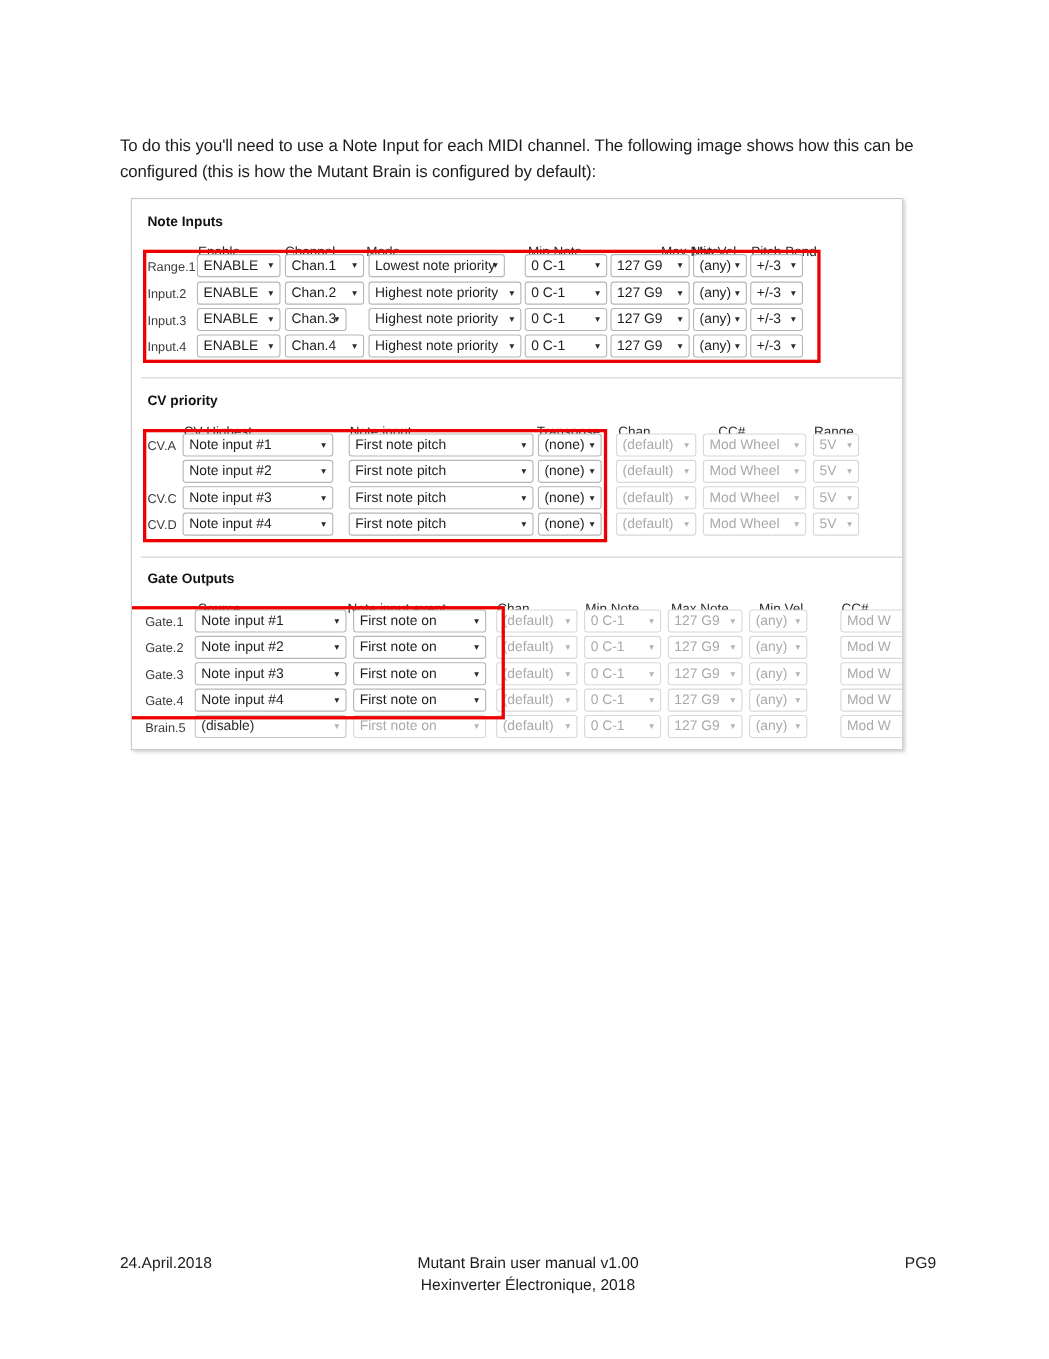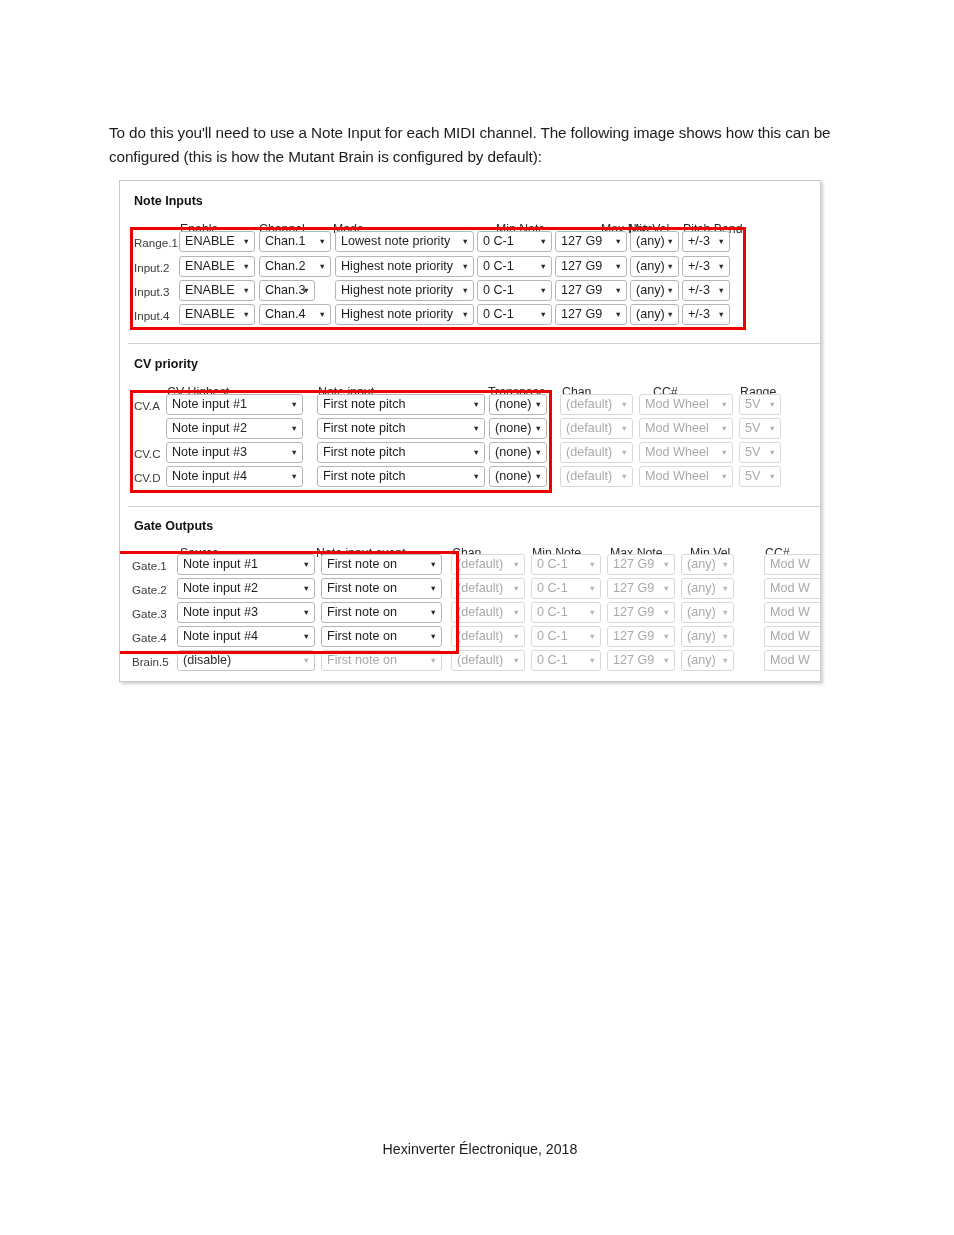--- a/index.html
+++ b/index.html
@@ -164,29 +164,29 @@
 </div>
 
 <div class="app-screenshot">
   <div class="app-inner">
 
     <div class="section-title" style="left:14px; top:13px;">Note Inputs</div>
 
     <div class="col-head" style="left:60px; top:41px;">Enable</div>
     <div class="col-head" style="left:139px; top:41px;">Channel</div>
     <div class="col-head" style="left:213px; top:41px;">Mode</div>
-    <div class="col-head" style="left:376px; top:41px;">Min Note</div>
+    <div class="col-head" style="left:360px; top:41px;">Min Note</div>
     <div class="col-head" style="left:434px; top:41px;margin-left:47px;">Max Note</div>
     <div class="col-head" style="left:509px; top:41px;">Min Vel</div>
     <div class="col-head" style="left:563px; top:41px;">Pitch Bend</div>
 
     <div class="row-label" style="left:14px; top:55px;">Range.1</div>
     <div class="sel" style="left:59px;  top:50px; width:76px;">ENABLE</div>
     <div class="sel" style="left:139px; top:50px; width:72px;">Chan.1</div>
-    <div class="sel" style="left:215px; top:50px; width:139px;">Lowest note priority</div>
+    <div class="sel" style="left:215px; top:50px; width:124px;">Lowest note priority</div>
     <div class="sel" style="left:357px; top:50px; width:75px;">0 C-1</div>
     <div class="sel" style="left:435px; top:50px; width:72px;">127 G9</div>
     <div class="sel" style="left:510px; top:50px; width:49px;">(any)</div>
     <div class="sel" style="left:562px; top:50px; width:48px;">+/-3</div>
 
     <div class="row-label" style="left:14px; top:80px;">Input.2</div>
     <div class="sel" style="left:59px;  top:75px; width:76px;">ENABLE</div>
     <div class="sel" style="left:139px; top:75px; width:72px;">Chan.2</div>
     <div class="sel" style="left:215px; top:75px; width:139px;">Highest note priority</div>
     <div class="sel" style="left:357px; top:75px; width:75px;">0 C-1</div>
@@ -315,14 +315,19 @@
     <div class="sel disabled" style="left:487px; top:469px; width:68px;">127 G9</div>
     <div class="sel disabled" style="left:561px; top:469px; width:53px;">(any)</div>
     <div class="sel disabled" style="left:644px; top:469px; width:70px;">Mod W</div>
 
     <div class="red-box" style="left:-3px; top:370px; width:342px; height:103px;"></div>
 
   </div>
 </div>
 
 <div class="footer">
+  <div class="footer-row">
+    <span class="footer-left">24.April.2018</span>
+    <span class="footer-center">Mutant Brain user manual v1.00</span>
+    <span class="footer-right">PG9</span>
+  </div>
   <div class="footer-line2">Hexinverter Électronique, 2018</div>
 </div>
 
 </body></html>

